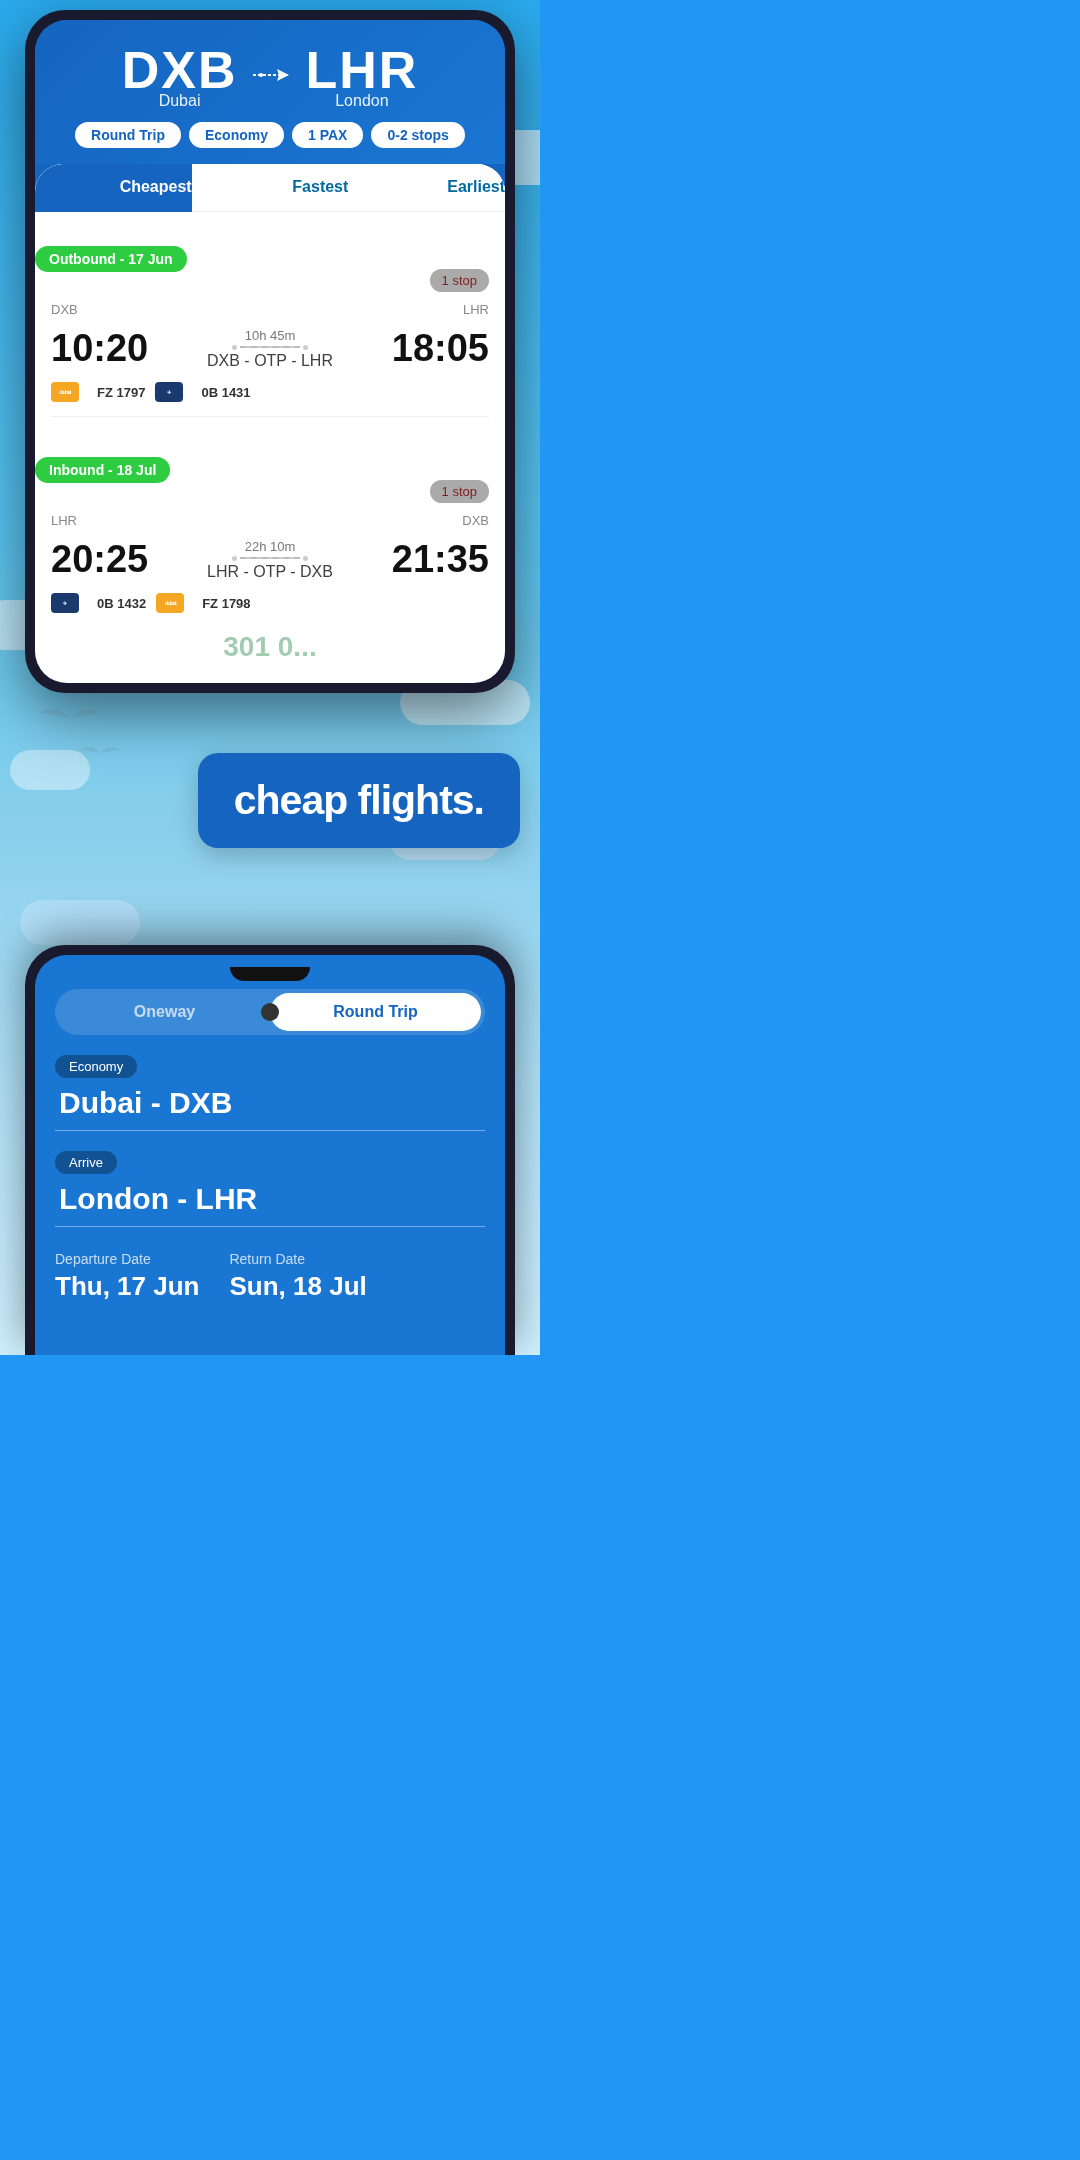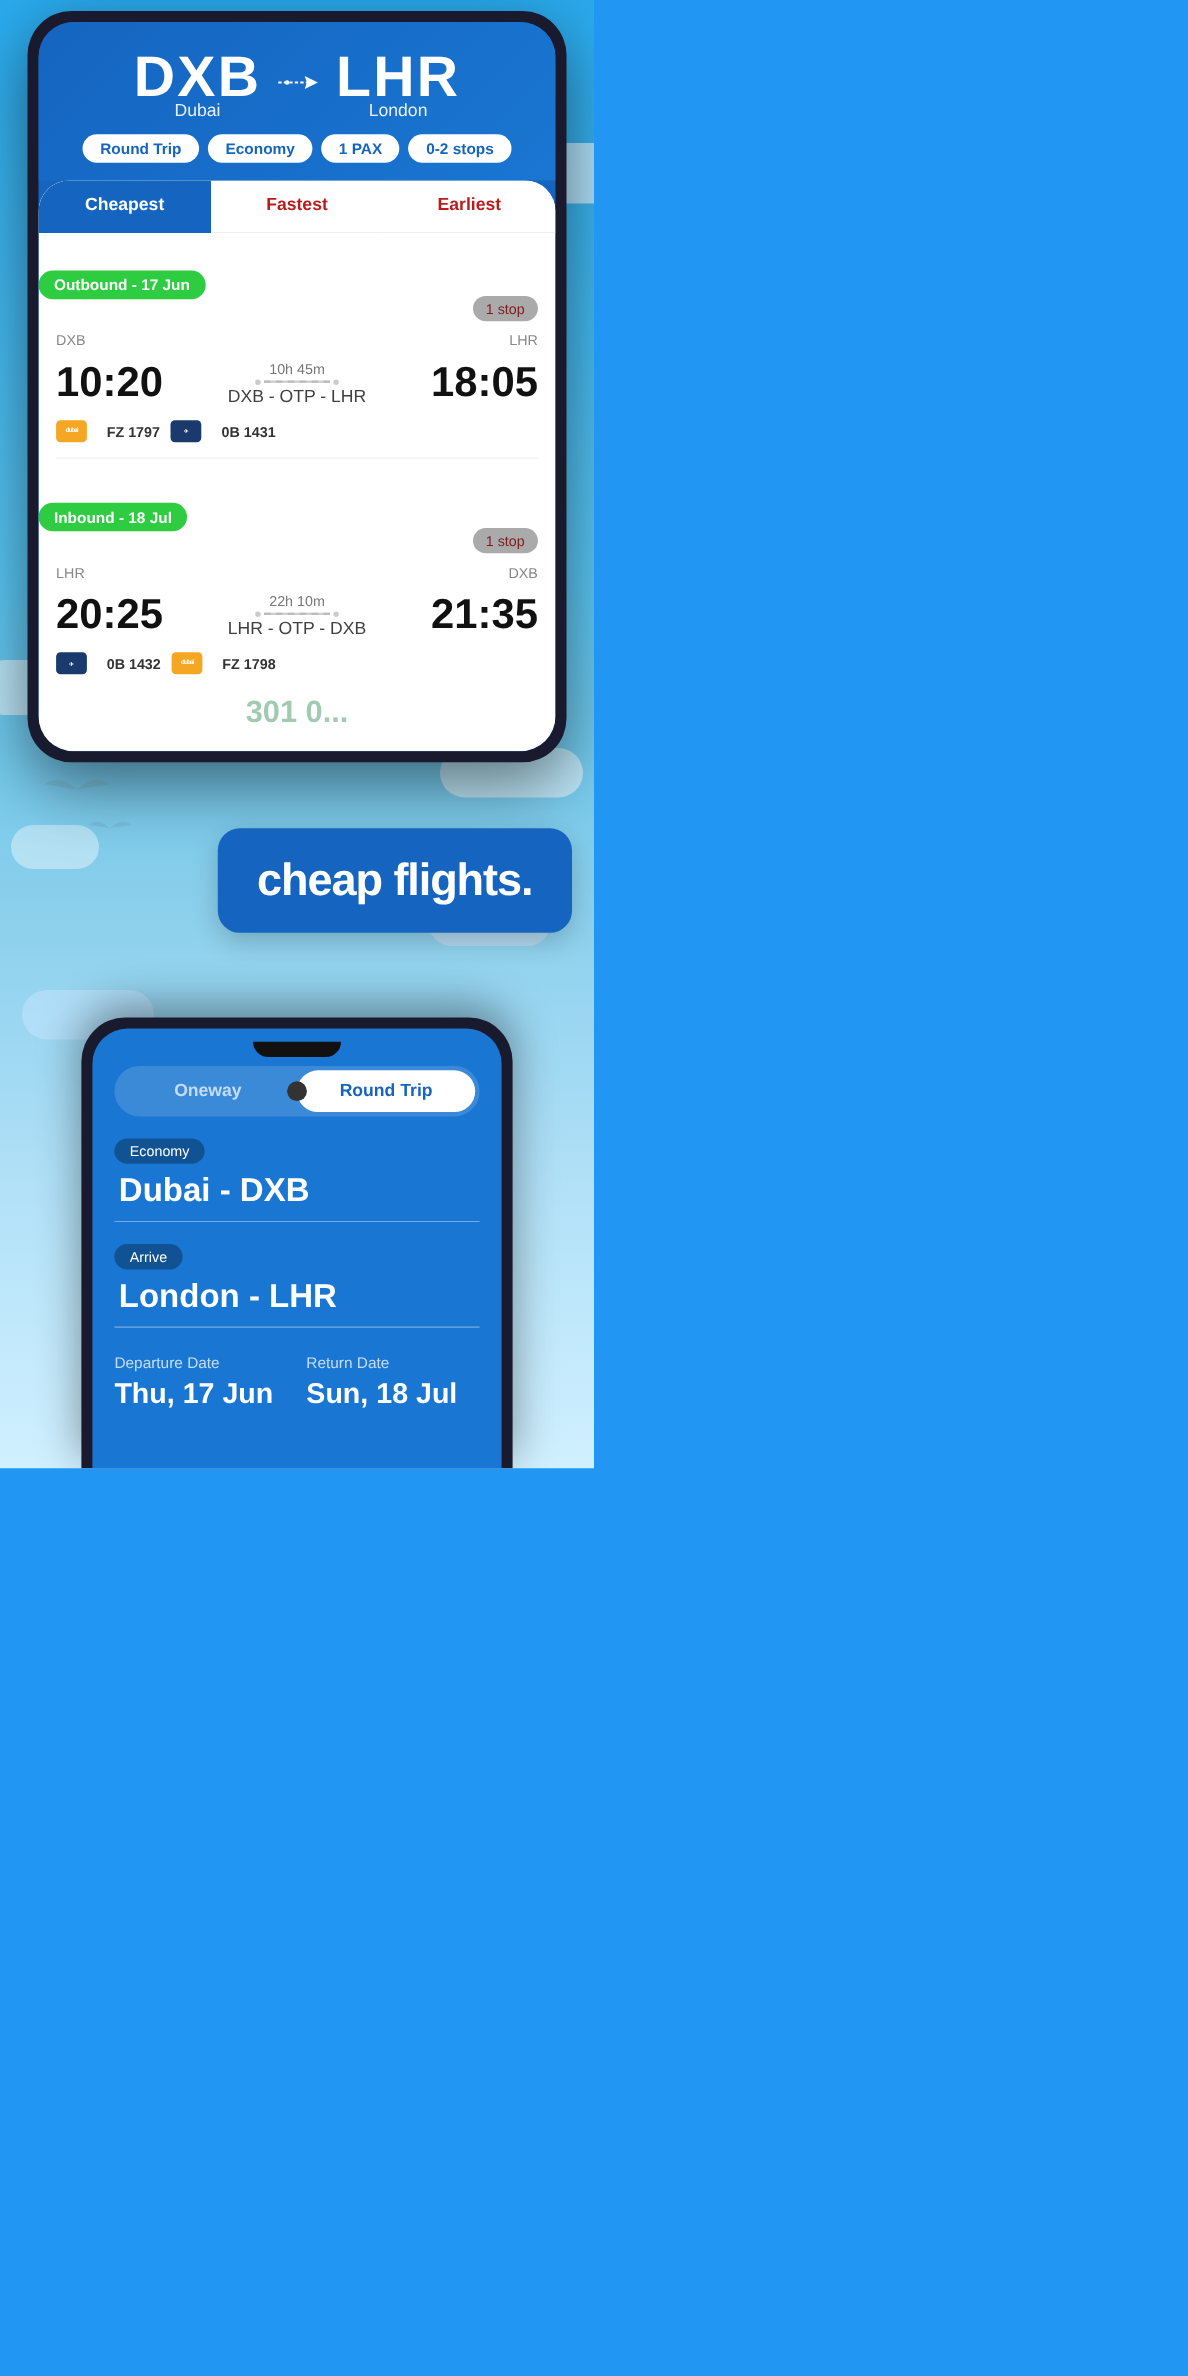--- a/index.html
+++ b/index.html
@@ -102,37 +102,37 @@
 
     
     .tabs-row {
       display: flex;
       border-radius: 28px 28px 0 0;
       overflow: hidden;
     }
 
     .tab {
       flex: 1;
-      text-align: center;
+      text-align: right;
       padding: 14px 0;
       font-size: 16px;
       font-weight: 600;
       cursor: pointer;
       border-bottom: 2px solid transparent;
     }
 
     .tab.active {
       background: #1565c0;
       color: white;
       border-radius: 28px 0 0 0;
     }
 
     .tab.inactive {
       background: white;
-      color: #b91c1c;
+      color: #0369a1;
       border-bottom: 1px solid #eee;
     }
 
     
     .section-header {
       display: flex;
       align-items: center;
       justify-content: space-between;
       padding: 14px 16px 10px 0;
     }
@@ -280,22 +280,22 @@
     .cheap-flights-text {
       font-size: 41px;
       font-weight: 900;
       color: white;
       letter-spacing: -1px;
     }
 
     
     .phone-2 {
       position: relative;
-      margin: 22px auto 0 auto;
-      width: 392px;
+      margin: 42px auto 0 auto;
+      width: 490px;
       background: #1a1a2e;
       border-radius: 40px 40px 0 0;
       padding: 10px 10px 0 10px;
       box-shadow: 0 -10px 40px rgba(0,0,0,0.4);
     }
 
     .phone-2-inner {
       background: #1976d2;
       border-radius: 32px 32px 0 0;
       overflow: hidden;

